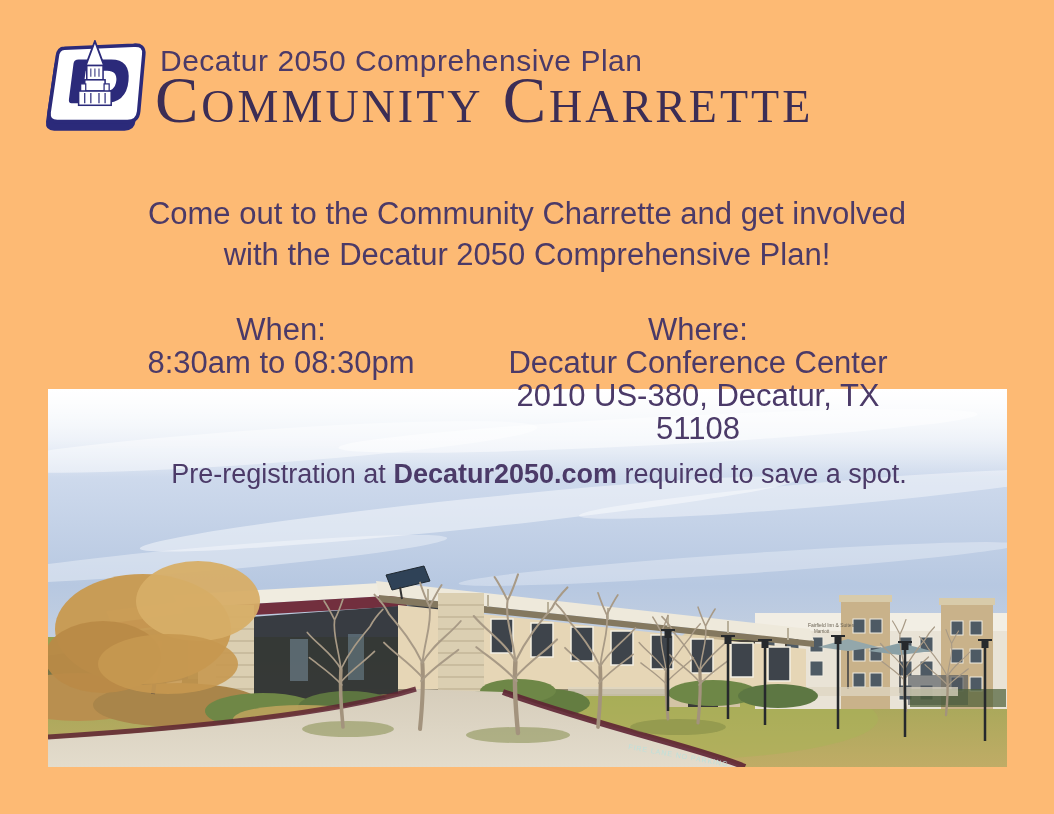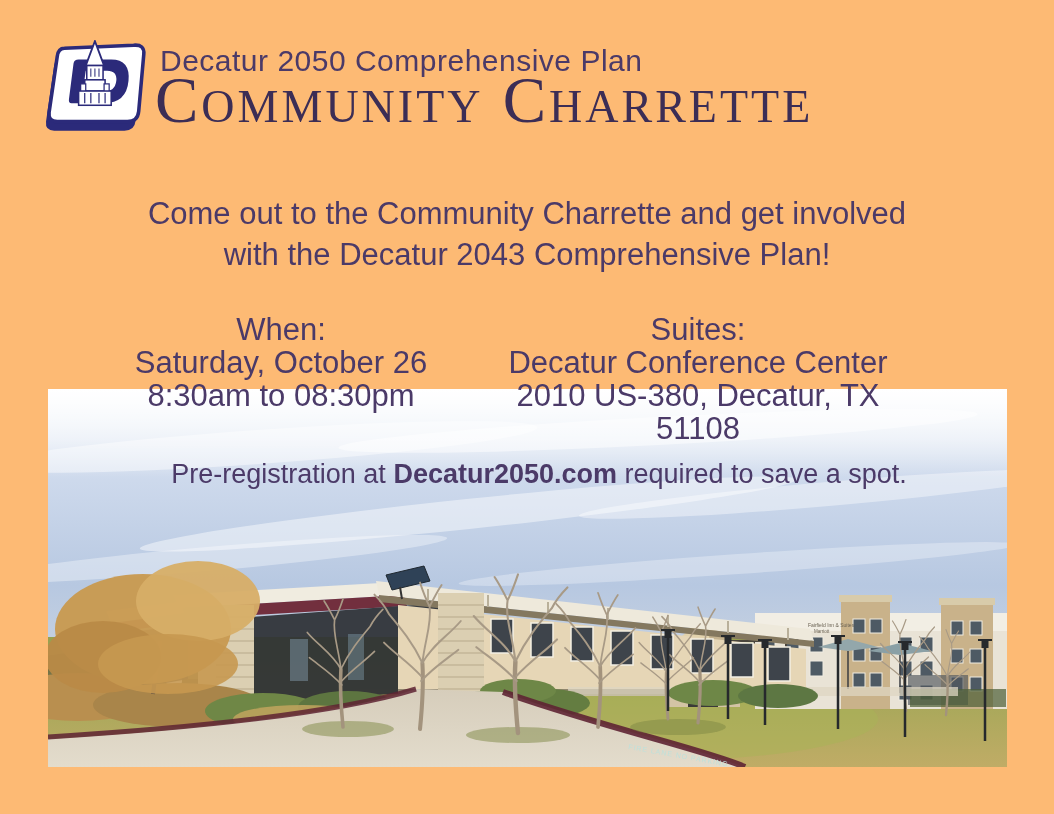--- a/index.html
+++ b/index.html
@@ -70,31 +70,30 @@
       <line x1="54" y1="52" x2="54" y2="62" stroke="#2b2a7a" stroke-width="1.2"></line>
       <line x1="60" y1="52" x2="60" y2="62" stroke="#2b2a7a" stroke-width="1.2"></line>
     </svg>
   </div>
 
   <div class="plan-title">Decatur 2050 Comprehensive Plan</div>
   <h1 class="event-title">Community Charrette</h1>
 
   <p class="intro">
     <span>Come out to the Community Charrette and get involved</span>
-    <span>with the Decatur 2043 Comprehensive Plan!</span>
+    <span>with the Decatur 2050 Comprehensive Plan!</span>
   </p>
 
   <p class="detail-block when">
     <span>When:</span>
-    <span>Saturday, October 26</span>
     <span>8:30am to 08:30pm</span>
   </p>
 
   <p class="detail-block where">
-    <span>Suites:</span>
+    <span>Where:</span>
     <span>Decatur Conference Center</span>
     <span>2010 US-380, Decatur, TX 51108</span>
   </p>
 
   <p class="register">
     <span>Pre-registration at</span>
     <b>Decatur2050.com</b>
     <span>required to save a spot.</span>
   </p>
 

